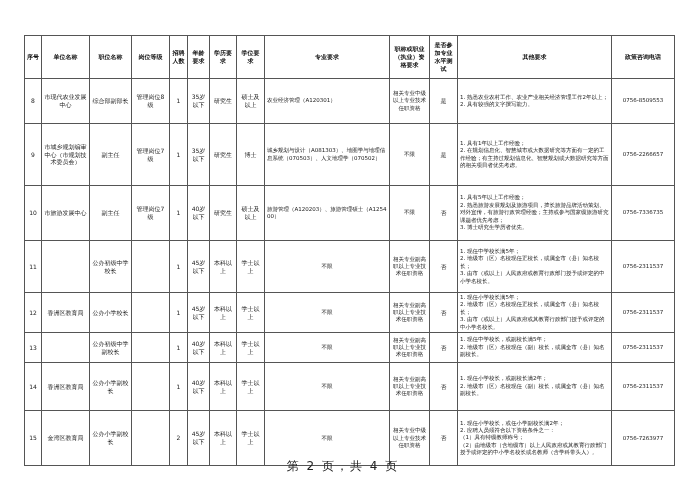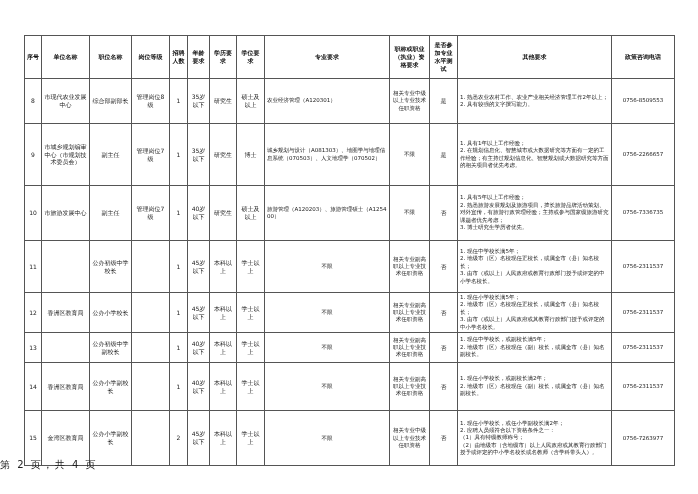--- a/index.html
+++ b/index.html
@@ -27,21 +27,21 @@
     background:#fff;
   }
   table.recruit td.left{
     text-align:left;vertical-align:middle;
     white-space:pre-wrap;font-size:5.5px;line-height:1.35;
   }
   table.recruit td.small{font-size:5.5px;}
   table.recruit{border:1.5px solid #333;}
   .footer{
     position:absolute;left:0;right:12px;top:458px;
-    text-align:left;font-size:10px;color:#222;
+    text-align:center;font-size:12px;color:#222;
     letter-spacing:2px;
   }
 </style>
 </head>
 <body>
 
 <div class="page">
   <table class="recruit">
     <colgroup id="colgroup">
         <col style="width: 17px;">

